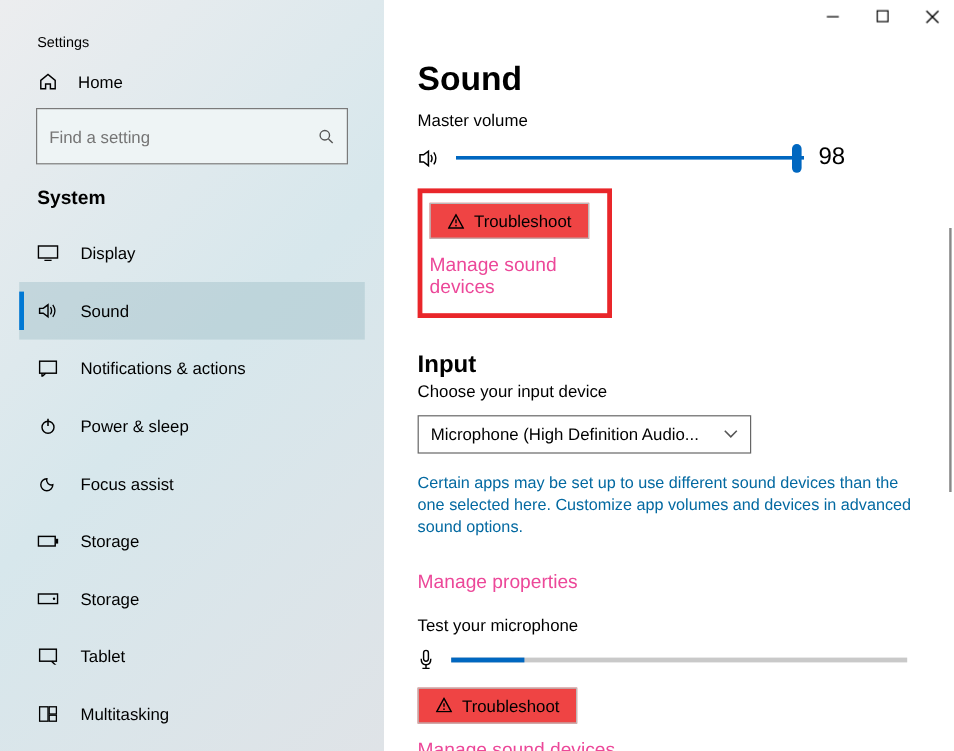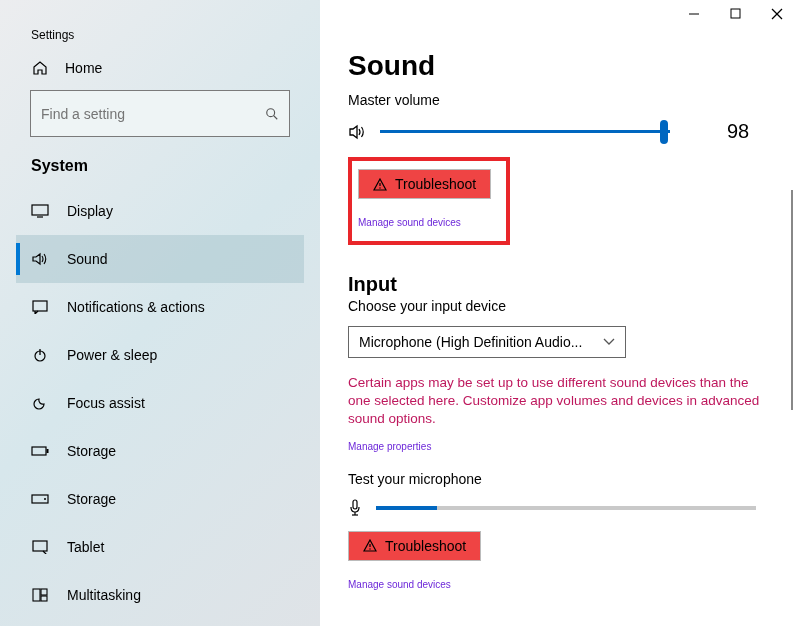--- a/index.html
+++ b/index.html
@@ -125,68 +125,67 @@
 .slider-thumb {
   position:absolute;
   top: 50%;
   width: 8px;
   height: 24px;
   background: #0067c0;
   border-radius: 4px;
   transform: translate(-50%, -50%);
 }
 .vol-value {
-  margin-left: 45px;
   font-size: 20px;
 }
 .highlight-box {
   border: 4px solid #e9262a;
   padding: 8px 10px 12px 6px;
   width: 162px;
   margin-bottom: 28px;
 }
 .ts-button {
   display: inline-flex;
   align-items: center;
   gap: 8px;
   background: #ef4444;
   border: 1px solid #bbb;
   padding: 6px 14px;
   font-size: 14px;
   cursor: pointer;
   font-family: inherit;
 }
 .link {
-  color: #6d28d9;
-  font-size: 10px;
+  color: #ec4899;
+  font-size: 16px;
   cursor: pointer;
 }
 .section-title {
   font-size: 20px;
   font-weight: 600;
   margin: 10px 0 2px 0;
 }
 .select-box {
   border: 1px solid #666;
   width: 278px;
   height: 32px;
   display: flex;
   align-items: center;
   padding: 0 10px;
   justify-content: space-between;
   cursor: pointer;
   font-size: 14px;
   margin-bottom: 16px;
 }
 .info-text {
-  color: #be185d;
+  color: #0369a1;
   font-size: 13.5px;
   line-height: 1.35;
   max-width: 420px;
-  margin-bottom: 8px;
+  margin-bottom: 28px;
 }
 .mic-row {
   display:flex;
   align-items:center;
   gap:14px;
   margin-bottom:14px;
 }
 .mic-bar {
   flex:1;
   max-width: 380px;

